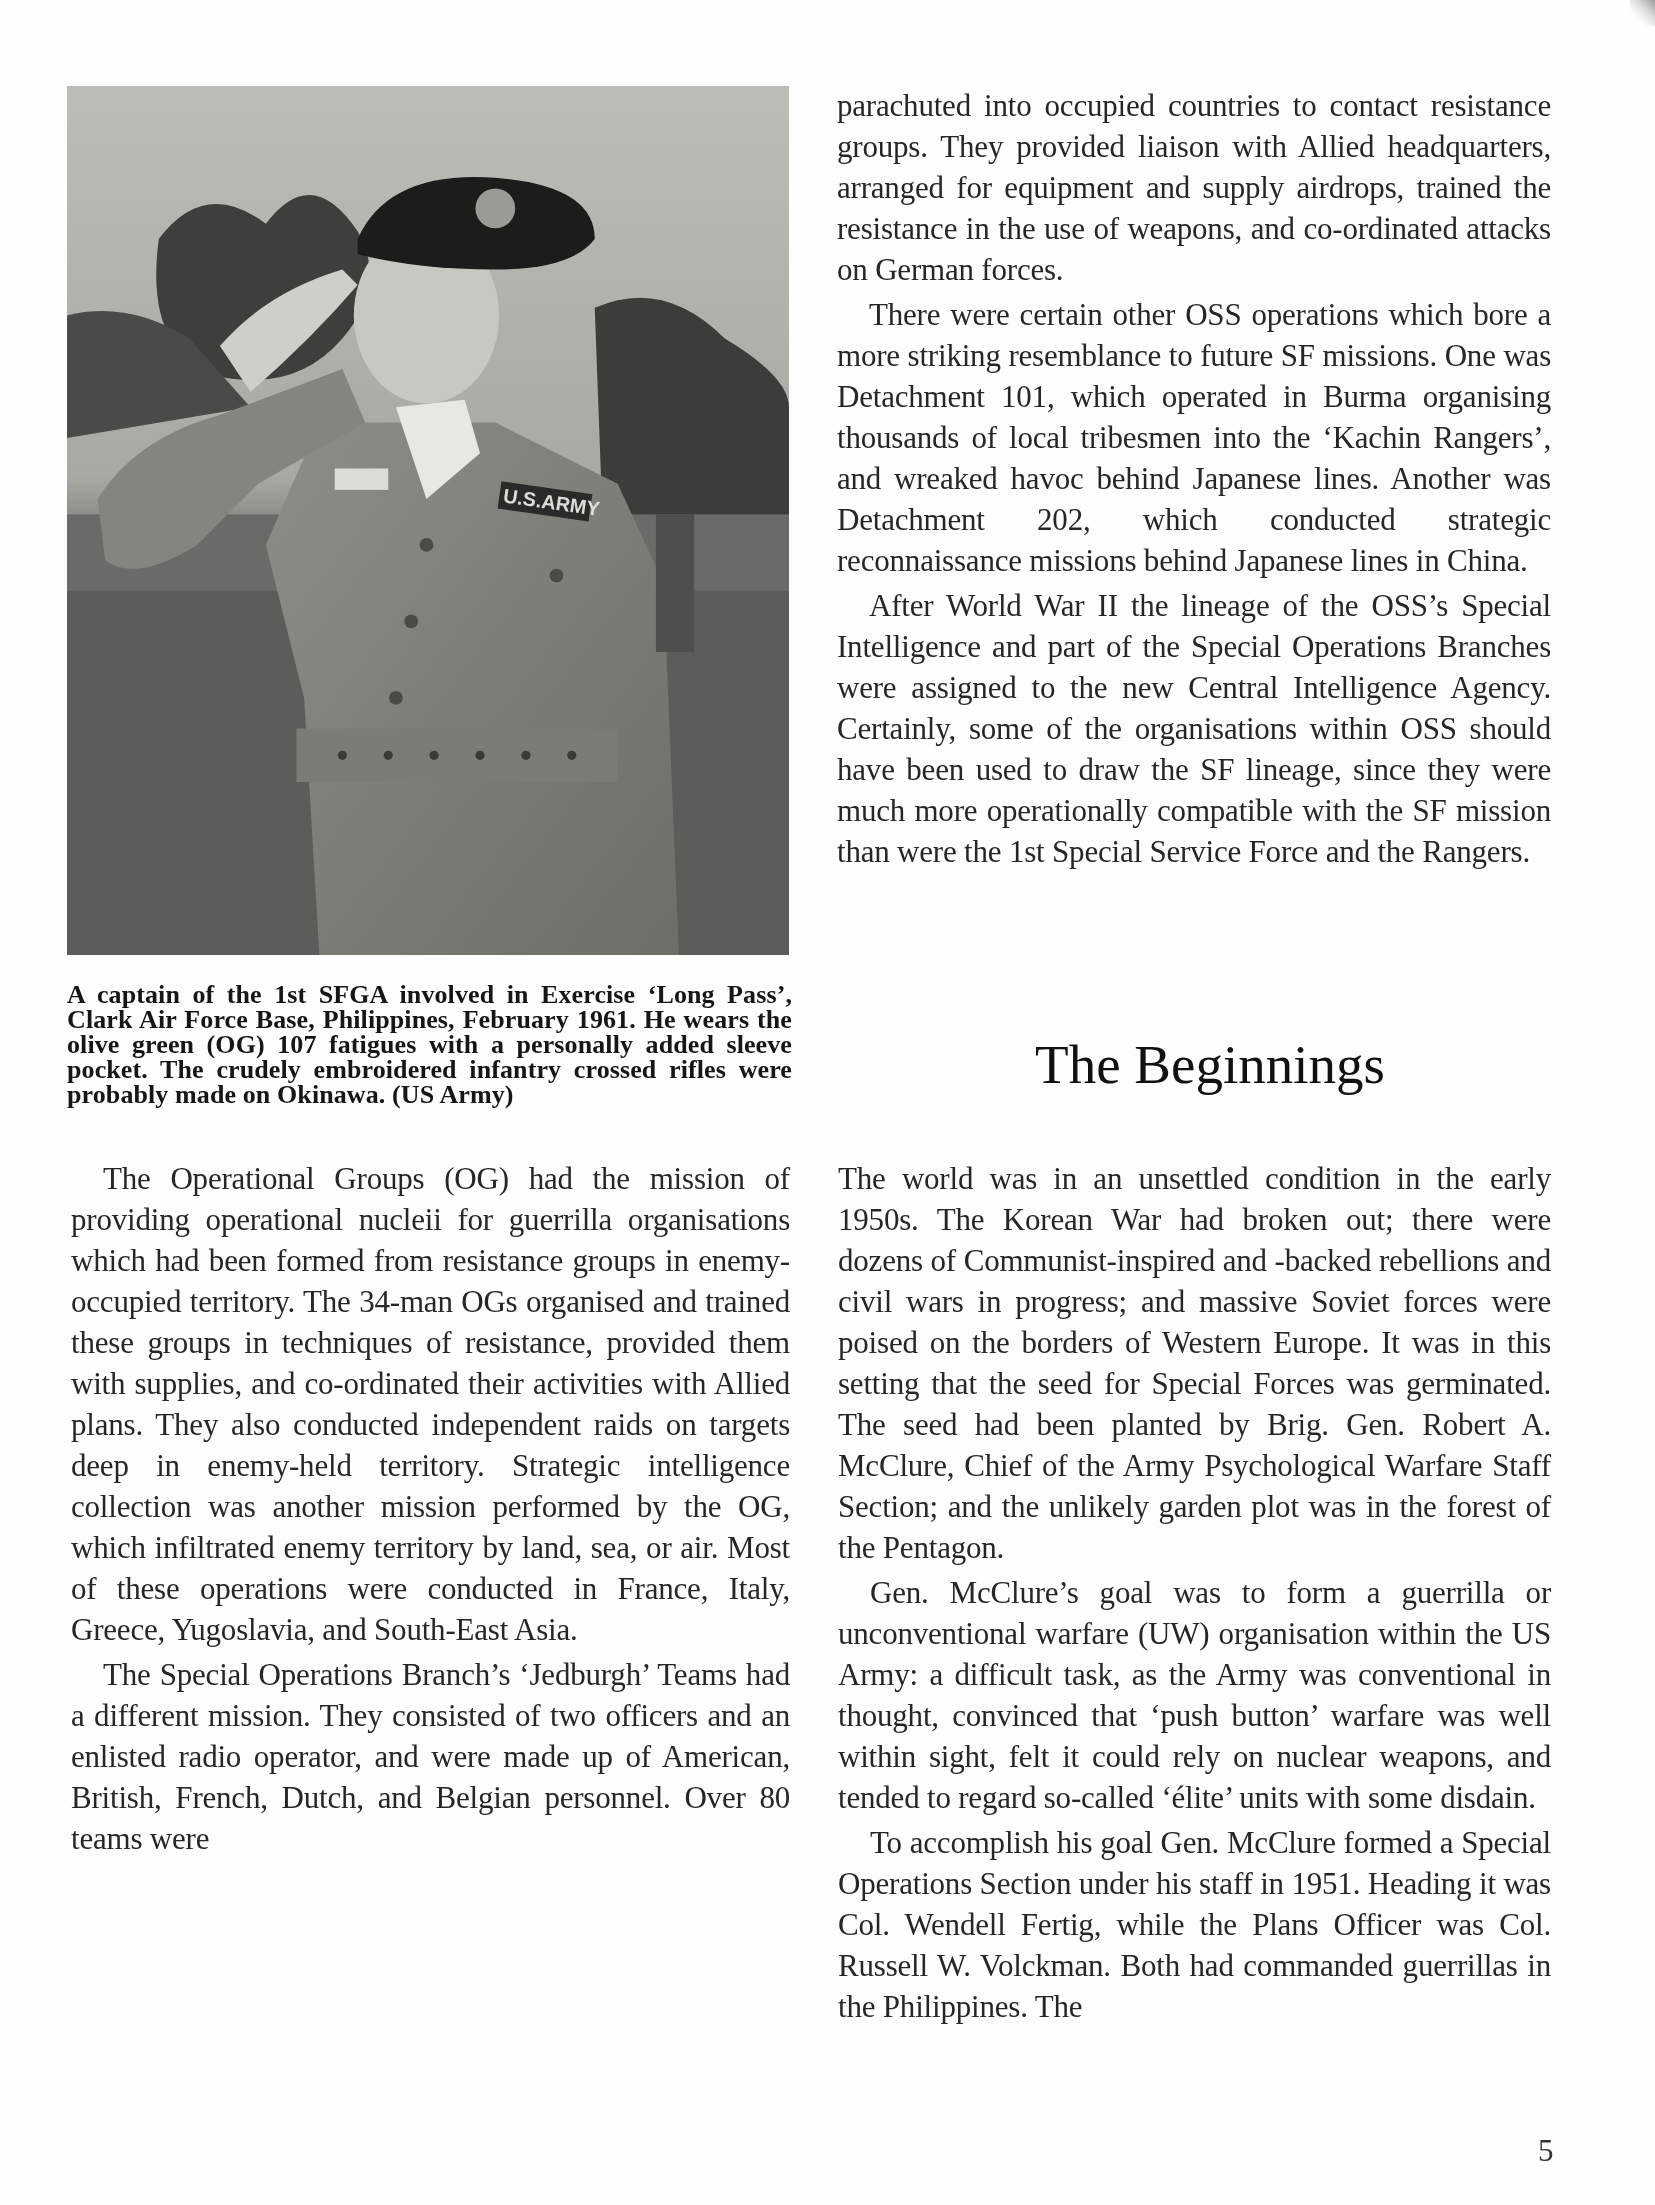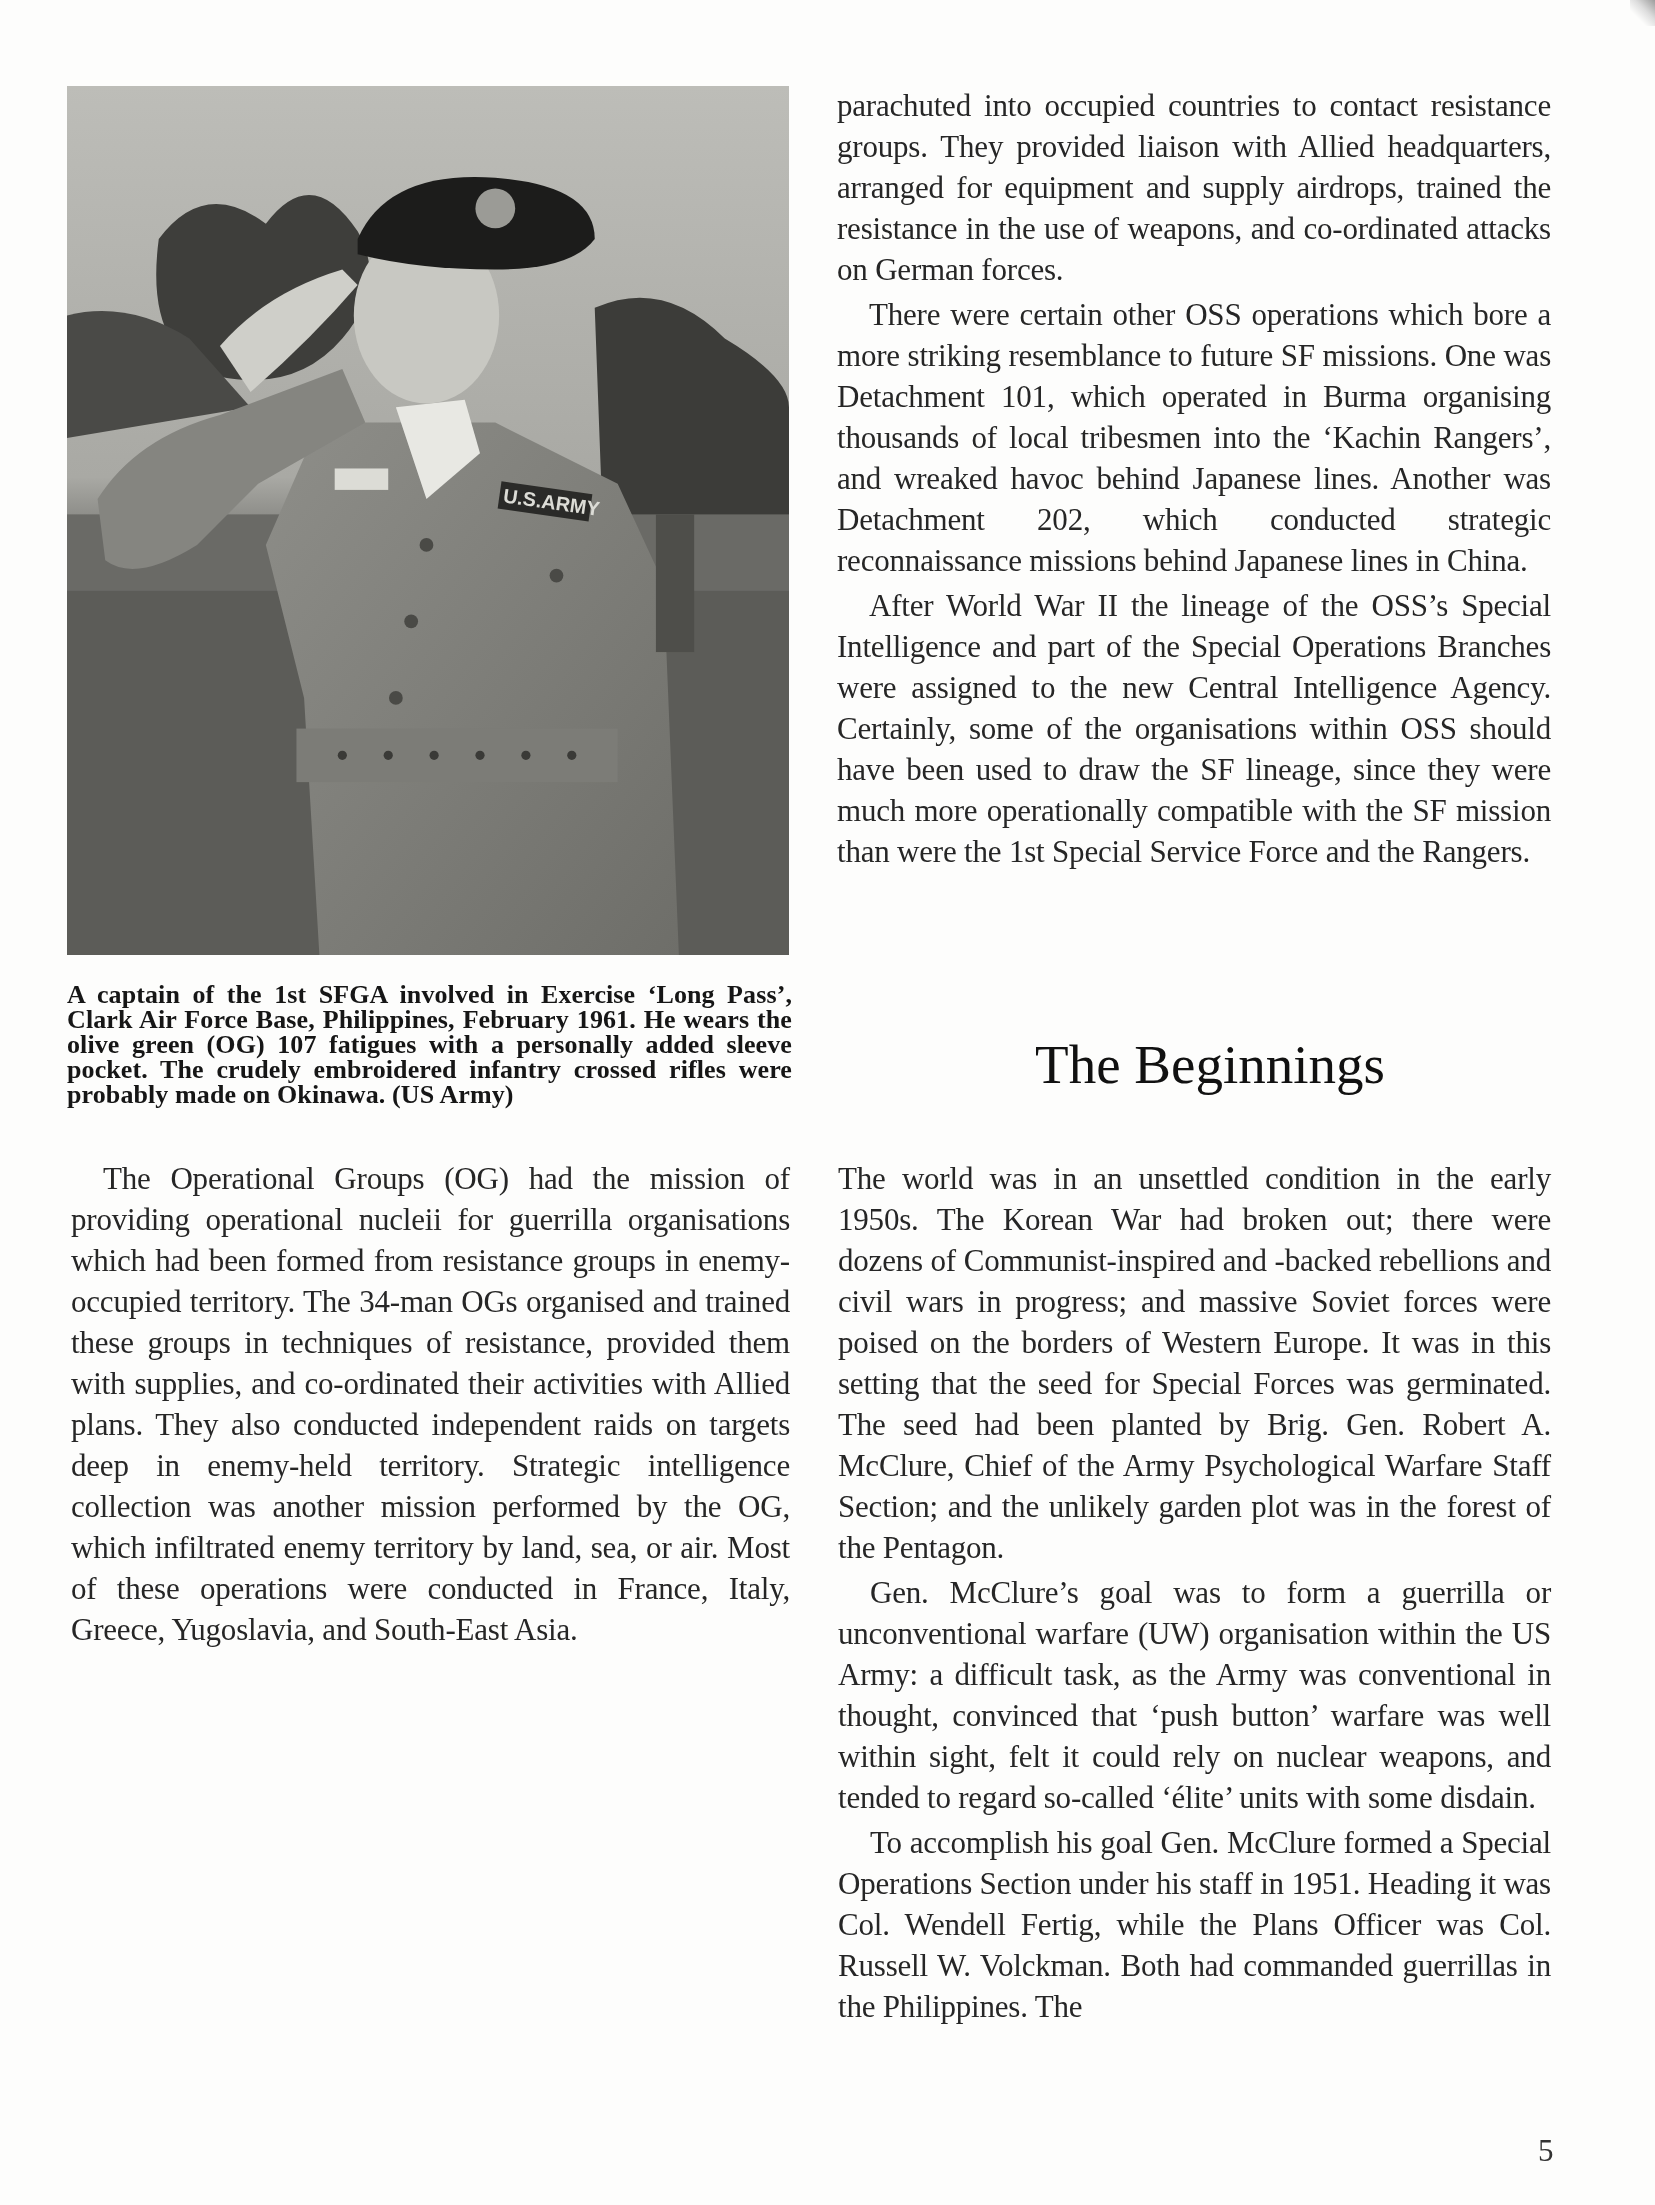--- a/index.html
+++ b/index.html
@@ -112,20 +112,21 @@
 <div class="col col-right-top">
   <p>parachuted into occupied countries to contact resistance groups. They provided liaison with Allied headquarters, arranged for equipment and supply airdrops, trained the resistance in the use of weapons, and co-ordinated attacks on German forces.</p>
   <p class="indent">There were certain other OSS operations which bore a more striking resemblance to future SF missions. One was Detachment 101, which operated in Burma organising thousands of local tribesmen into the ‘Kachin Rangers’, and wreaked havoc behind Japanese lines. Another was Detachment 202, which conducted strategic reconnaissance missions behind Japanese lines in China.</p>
   <p class="indent">After World War II the lineage of the OSS’s Special Intelligence and part of the Special Operations Branches were assigned to the new Central Intelligence Agency. Certainly, some of the organisations within OSS should have been used to draw the SF lineage, since they were much more operationally compatible with the SF mission than were the 1st Special Service Force and the Rangers.</p>
 </div>
 
 <h1 class="heading">The Beginnings</h1>
 
 <div class="col col-left-bottom">
   <p class="indent">The Operational Groups (OG) had the mission of providing operational nucleii for guerrilla organisations which had been formed from resistance groups in enemy-occupied territory. The 34-man OGs organised and trained these groups in techniques of resistance, provided them with supplies, and co-ordinated their activities with Allied plans. They also conducted independent raids on targets deep in enemy-held territory. Strategic intelligence collection was another mission performed by the OG, which infiltrated enemy territory by land, sea, or air. Most of these operations were conducted in France, Italy, Greece, Yugoslavia, and South-East Asia.</p>
+  <p class="indent">The Special Operations Branch’s ‘Jedburgh’ Teams had a different mission. They consisted of two officers and an enlisted radio operator, and were made up of American, British, French, Dutch, and Belgian personnel. Over 80 teams were</p>
 </div>
 
 <div class="col col-right-bottom">
   <p>The world was in an unsettled condition in the early 1950s. The Korean War had broken out; there were dozens of Communist-inspired and -backed rebellions and civil wars in progress; and massive Soviet forces were poised on the borders of Western Europe. It was in this setting that the seed for Special Forces was germinated. The seed had been planted by Brig. Gen. Robert A. McClure, Chief of the Army Psychological Warfare Staff Section; and the unlikely garden plot was in the forest of the Pentagon.</p>
   <p class="indent">Gen. McClure’s goal was to form a guerrilla or unconventional warfare (UW) organisation within the US Army: a difficult task, as the Army was conventional in thought, convinced that ‘push button’ warfare was well within sight, felt it could rely on nuclear weapons, and tended to regard so-called ‘élite’ units with some disdain.</p>
   <p class="indent">To accomplish his goal Gen. McClure formed a Special Operations Section under his staff in 1951. Heading it was Col. Wendell Fertig, while the Plans Officer was Col. Russell W. Volckman. Both had commanded guerrillas in the Philippines. The</p>
 </div>
 
 <div class="page-number">5</div>
 

